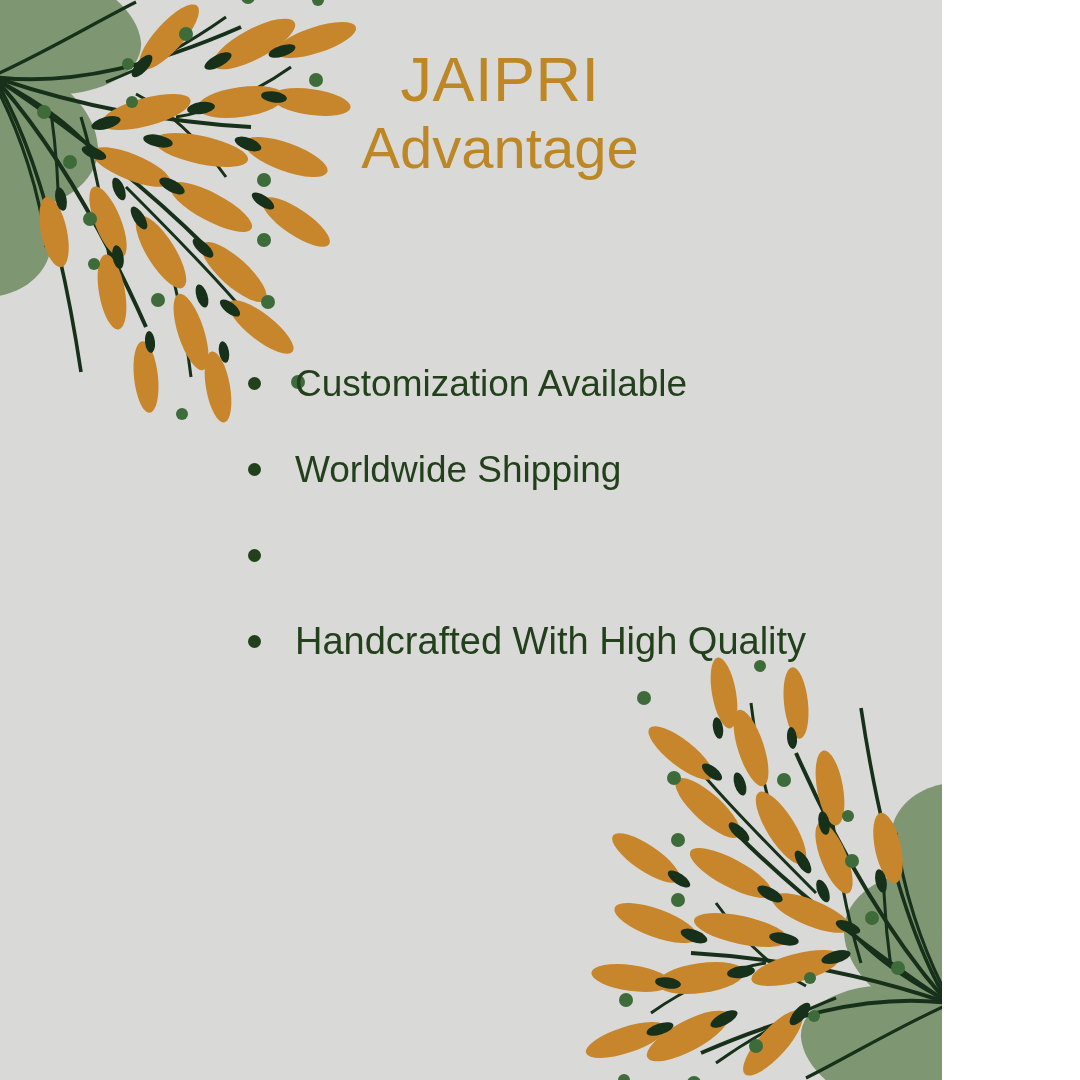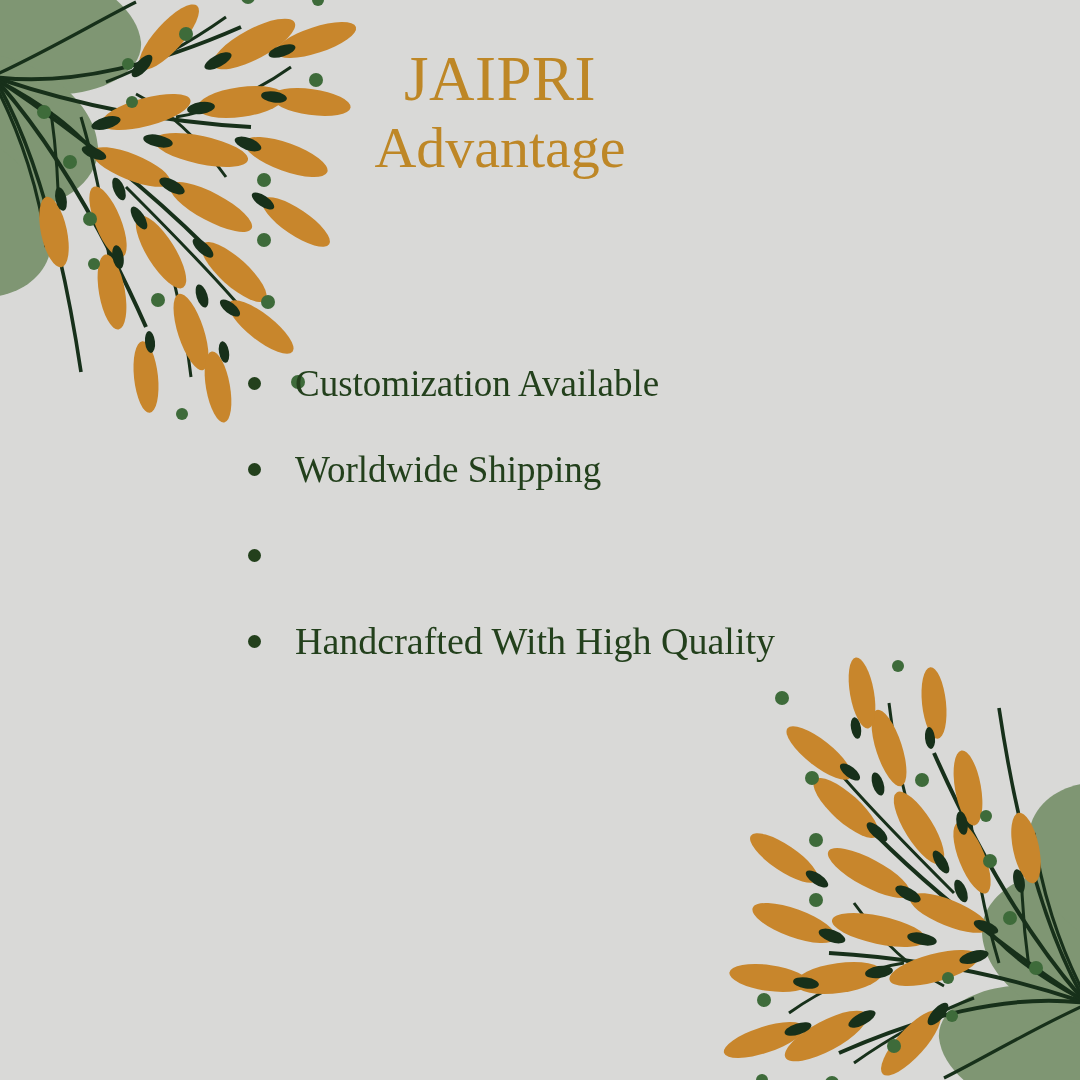--- a/index.html
+++ b/index.html
@@ -2,25 +2,25 @@
 <html><head>
 <meta charset="utf-8">
 <style>
   html, body {
     margin: 0;
     padding: 0;
     background: #ffffff;
   }
   #canvas {
     position: relative;
-    width: 1080px;
+    width: 942px;
     height: 1080px;
     background: #D9D9D7;
     overflow: hidden;
-    font-family: Liberation Serif, serif;
+    font-family: Liberation Sans, sans-serif;
   }
 
   
   .botanical {
     position: absolute;
     pointer-events: none;
   }
   .botanical-tl {
     left: -14px;
     top: -18px;

